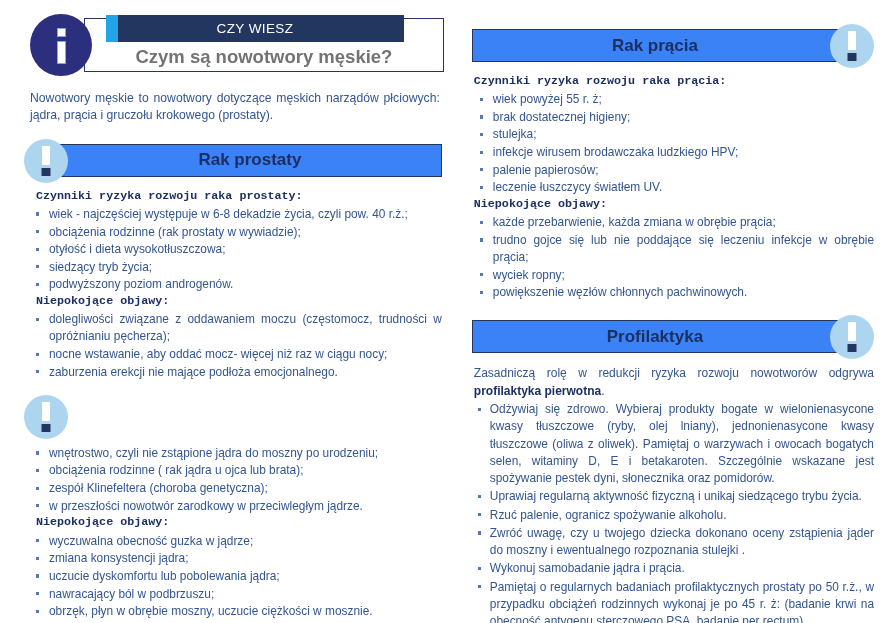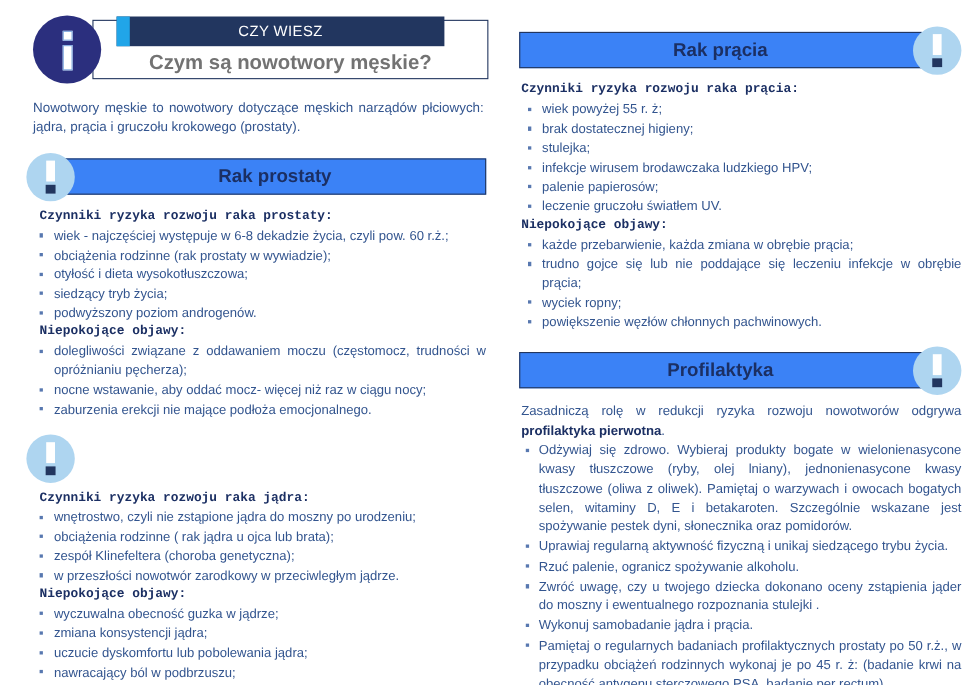--- a/index.html
+++ b/index.html
@@ -280,42 +280,41 @@
         <span class="e-bar"></span>
         <span class="e-dot"></span>
       </div>
       <div class="sec-head-box">
         <span class="sec-head-title">Rak prostaty</span>
       </div>
     </div>
     <div class="sec-body">
       <div class="lead">Czynniki ryzyka rozwoju raka prostaty:</div>
       <ul class="bullets">
-        <li>wiek - najczęściej występuje w 6-8 dekadzie życia, czyli pow. 60 r.ż.;</li>
+        <li>wiek - najczęściej występuje w 6-8 dekadzie życia, czyli pow. 40 r.ż.;</li>
         <li>obciążenia rodzinne (rak prostaty w wywiadzie);</li>
         <li>otyłość i dieta wysokotłuszczowa;</li>
         <li>siedzący tryb życia;</li>
         <li>podwyższony poziom androgenów.</li>
       </ul>
       <div class="lead">Niepokojące objawy:</div>
       <ul class="bullets">
         <li class="justify">dolegliwości związane z oddawaniem moczu (częstomocz, trudności w opróżnianiu pęcherza);</li>
         <li>nocne wstawanie, aby oddać mocz- więcej niż raz w ciągu nocy;</li>
         <li>zaburzenia erekcji nie mające podłoża emocjonalnego.</li>
       </ul>
     </div>
 
     <div class="sec-head left">
       <div class="icon-excl">
         <span class="e-bar"></span>
         <span class="e-dot"></span>
       </div>
     </div>
     <div class="sec-body">
-      <div class="lead">Czynniki ryzyka rozwoju raka jądra:</div>
       <ul class="bullets">
         <li>wnętrostwo, czyli nie zstąpione jądra do moszny po urodzeniu;</li>
         <li>obciążenia rodzinne ( rak jądra u ojca lub brata);</li>
         <li>zespół Klinefeltera (choroba genetyczna);</li>
         <li>w przeszłości nowotwór zarodkowy w przeciwległym jądrze.</li>
       </ul>
       <div class="lead">Niepokojące objawy:</div>
       <ul class="bullets">
         <li>wyczuwalna obecność guzka w jądrze;</li>
         <li>zmiana konsystencji jądra;</li>
@@ -339,21 +338,21 @@
       </div>
     </div>
     <div class="sec-body">
       <div class="lead">Czynniki ryzyka rozwoju raka prącia:</div>
       <ul class="bullets">
         <li>wiek powyżej 55 r. ż;</li>
         <li>brak dostatecznej higieny;</li>
         <li>stulejka;</li>
         <li>infekcje wirusem brodawczaka ludzkiego HPV;</li>
         <li>palenie papierosów;</li>
-        <li>leczenie gruczołu światłem UV.</li>
+        <li>leczenie łuszczycy światłem UV.</li>
       </ul>
       <div class="lead">Niepokojące objawy:</div>
       <ul class="bullets">
         <li>każde przebarwienie, każda zmiana w obrębie prącia;</li>
         <li class="justify">trudno gojce się lub nie poddające się leczeniu infekcje w obrębie prącia;</li>
         <li>wyciek ropny;</li>
         <li>powiększenie węzłów chłonnych pachwinowych.</li>
       </ul>
     </div>
 

